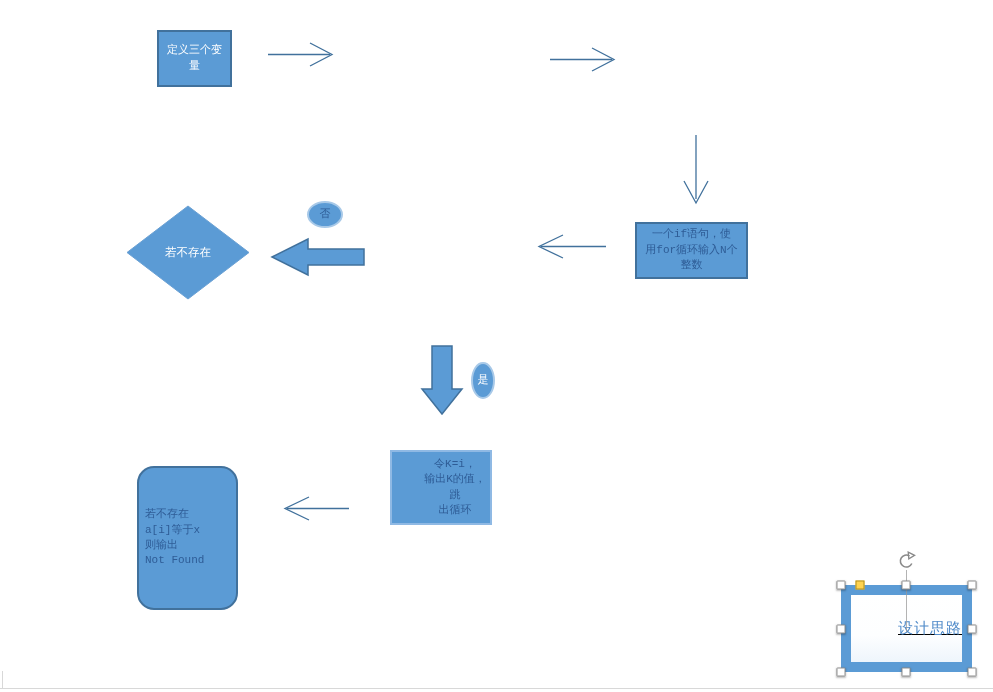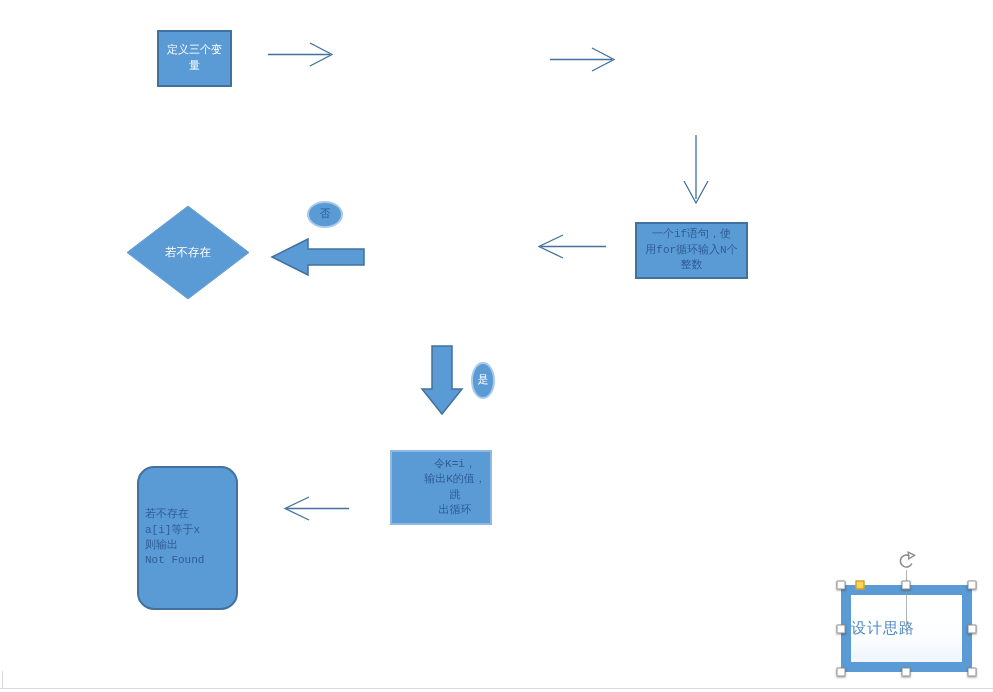--- a/index.html
+++ b/index.html
@@ -17,21 +17,21 @@
   .fs11{font-size:11px;line-height:1.4;}
   .fs115{font-size:11.5px;line-height:1.42;}
   .svgwrap{position:absolute;}
   .overlay-txt{position:absolute;display:flex;align-items:center;justify-content:center;}
   .ellipse{background:#5b9bd5;border-radius:50%;}
   .circle{background:#5b9bd5;border:2px solid #4b83ba;border-radius:50%;}
   
   .frame{
     position:absolute;box-sizing:border-box;border:10px solid #5b9bd5;
     background:linear-gradient(180deg,#ffffff 0%,#fdfeff 60%,#eef5fc 100%);
-    display:flex;align-items:center;justify-content:flex-start;
+    display:flex;align-items:center;justify-content:flex-end;text-decoration:underline;
   }
   .frame .txt{color:#4f8ac9;font-size:15px;letter-spacing:1px;}
   .handle{
     position:absolute;width:7px;height:7px;background:#ffffff;border:1px solid #8f8f8f;
     border-radius:1px;box-shadow:0 1px 2px rgba(0,0,0,.25);transform:translate(-50%,-50%);
   }
   .handle-yellow{
     position:absolute;width:7px;height:7px;background:#ffd34f;border:1px solid #b38f1f;
     transform:translate(-50%,-50%);
   }

